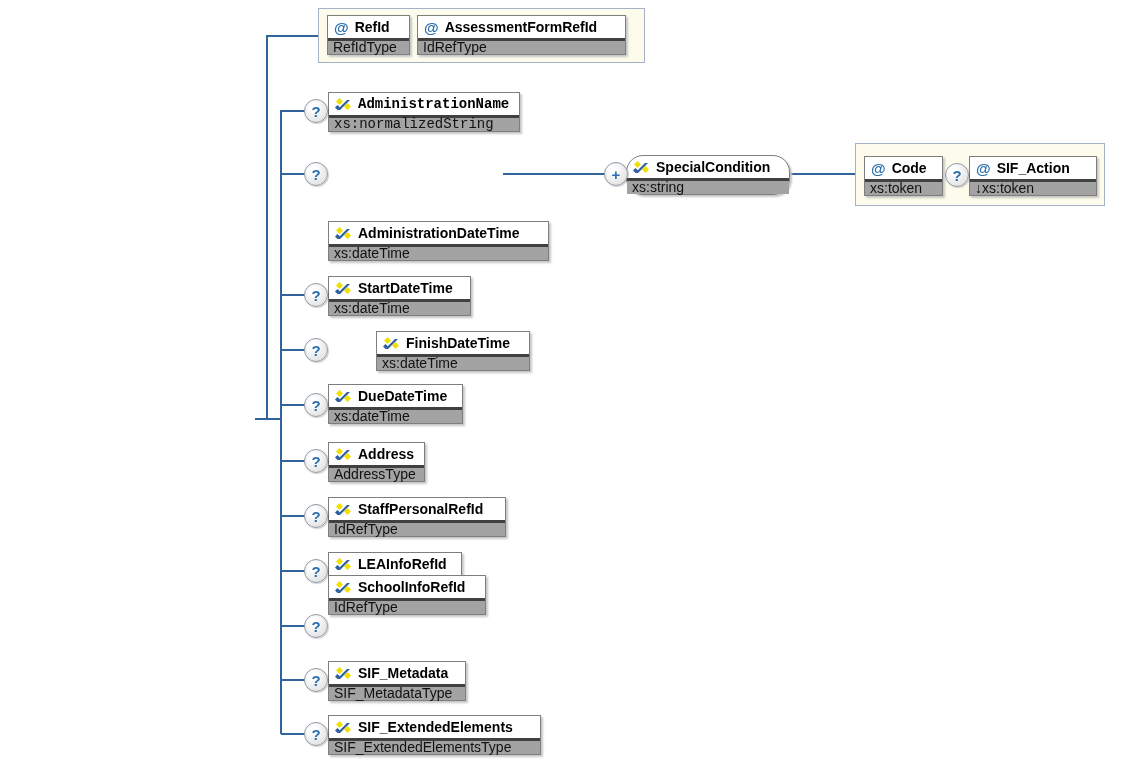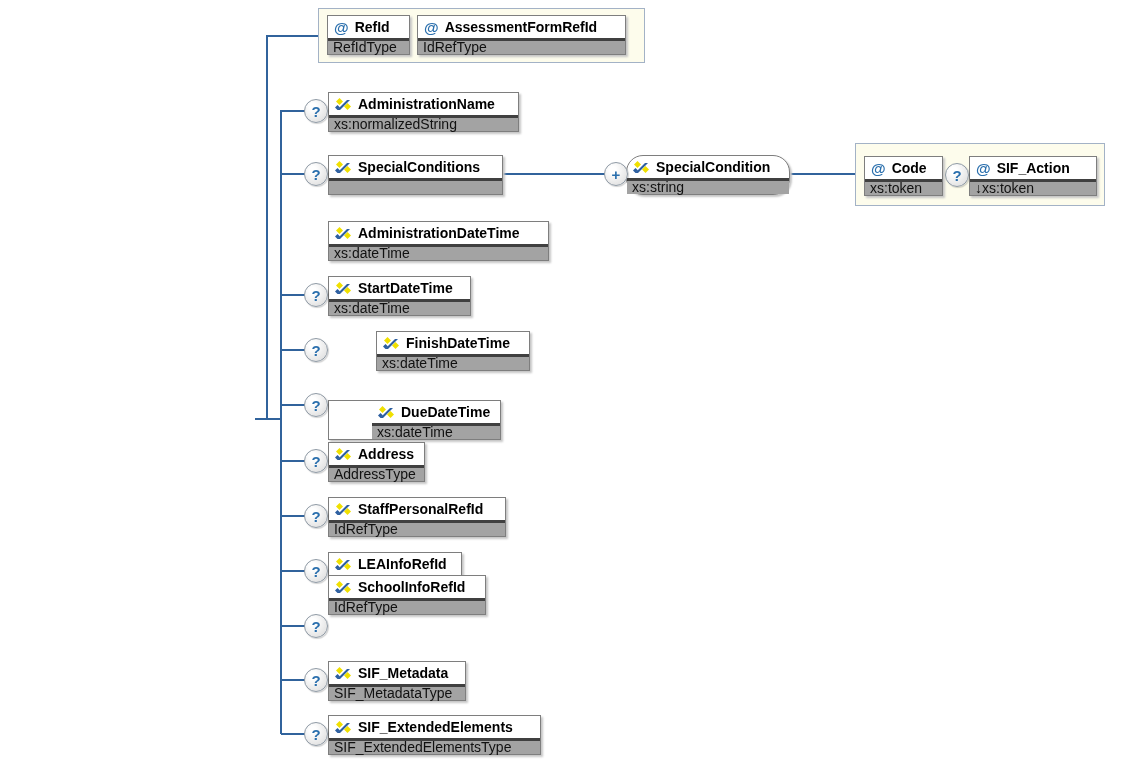--- a/index.html
+++ b/index.html
@@ -53,52 +53,38 @@
           <span class="at">@</span>
           <span>AssessmentFormRefId</span>
         </div>
       <div class="tp">IdRefType</div>
     </div>
   </div>
 
   <div class="badge" style="left:304px;top:99px;">
       <span>?</span>
     </div>
-  <div class="ebox" style="left:328px;top:92px;min-width:191px;">
+  <div class="ebox" style="left:328px;top:92px;min-width:191px;font-family:Liberation Mono, monospace;">
     <div class="nm">
         <span class="el-icon">
           <svg width="17" height="12" viewBox="0 0 17 12">
             <polygon points="2,12 12,2 15,2 5,12" fill="#2d5fa0"></polygon>
             <polygon points="2.5,7 5,9.5 2.5,12 0,9.5" fill="#2d5fa0"></polygon>
             <polygon points="4.5,0 8,3.5 4.5,7 1,3.5" fill="#f0e000"></polygon>
             <polygon points="12.5,5 16,8.5 12.5,12 9,8.5" fill="#f0e000"></polygon>
           </svg>
         </span>
         <span>AdministrationName</span>
       </div>
     <div class="tp">xs:normalizedString</div>
   </div>
 
   <div class="badge" style="left:304px;top:162px;">
       <span>?</span>
     </div>
-  <div class="ebox" style="left:328px;top:155px;min-width:175px;">
-    <div class="nm">
-        <span class="el-icon">
-          <svg width="17" height="12" viewBox="0 0 17 12">
-            <polygon points="2,12 12,2 15,2 5,12" fill="#2d5fa0"></polygon>
-            <polygon points="2.5,7 5,9.5 2.5,12 0,9.5" fill="#2d5fa0"></polygon>
-            <polygon points="4.5,0 8,3.5 4.5,7 1,3.5" fill="#f0e000"></polygon>
-            <polygon points="12.5,5 16,8.5 12.5,12 9,8.5" fill="#f0e000"></polygon>
-          </svg>
-        </span>
-        <span>SpecialConditions</span>
-      </div>
-    <div class="tp"></div>
-  </div>
 
   <div class="ebox" style="left:328px;top:221px;min-width:221px;">
     <div class="nm">
         <span class="el-icon">
           <svg width="17" height="12" viewBox="0 0 17 12">
             <polygon points="2,12 12,2 15,2 5,12" fill="#2d5fa0"></polygon>
             <polygon points="2.5,7 5,9.5 2.5,12 0,9.5" fill="#2d5fa0"></polygon>
             <polygon points="4.5,0 8,3.5 4.5,7 1,3.5" fill="#f0e000"></polygon>
             <polygon points="12.5,5 16,8.5 12.5,12 9,8.5" fill="#f0e000"></polygon>
           </svg>
@@ -140,21 +126,21 @@
           </svg>
         </span>
         <span>FinishDateTime</span>
       </div>
     <div class="tp">xs:dateTime</div>
   </div>
 
   <div class="badge" style="left:304px;top:393px;">
       <span>?</span>
     </div>
-  <div class="ebox" style="left:328px;top:400px;min-width:135px;padding-left:43px;">
+  <div class="ebox" style="left:328px;top:384px;min-width:135px;">
     <div class="nm">
         <span class="el-icon">
           <svg width="17" height="12" viewBox="0 0 17 12">
             <polygon points="2,12 12,2 15,2 5,12" fill="#2d5fa0"></polygon>
             <polygon points="2.5,7 5,9.5 2.5,12 0,9.5" fill="#2d5fa0"></polygon>
             <polygon points="4.5,0 8,3.5 4.5,7 1,3.5" fill="#f0e000"></polygon>
             <polygon points="12.5,5 16,8.5 12.5,12 9,8.5" fill="#f0e000"></polygon>
           </svg>
         </span>
         <span>DueDateTime</span>

